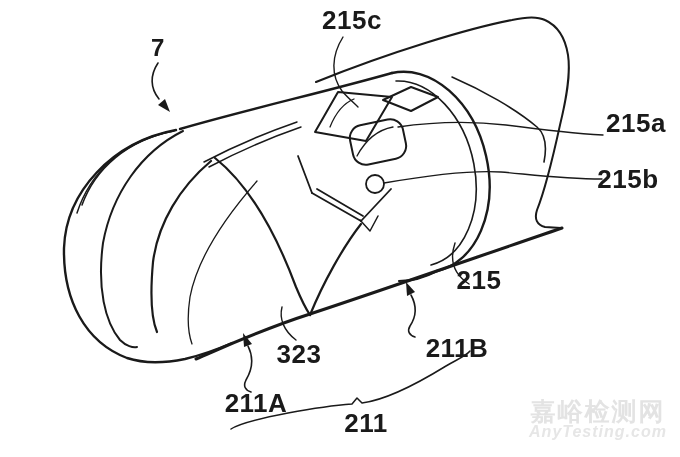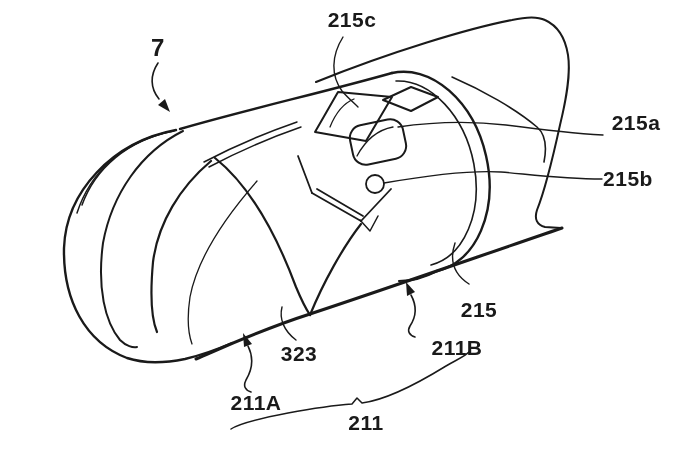--- a/index.html
+++ b/index.html
@@ -8,21 +8,21 @@
     width:680px;height:457px;
     background:#ffffff;
     overflow:hidden;
     font-family:"Liberation Sans", sans-serif;
   }
   #drawing{position:absolute;left:0;top:0;}
   .ref-label{
     position:absolute;
     transform:translate(-50%,-50%);
     font-weight:700;
-    font-size:21px;
+    font-size:26px;
     color:#1a1a1a;
     letter-spacing:0.5px;
     white-space:nowrap;
     user-select:none;
   }
   .ref-label.big{font-size:24px;}
   #watermark{
     position:absolute;
     left:524px;top:398px;
     width:148px;
@@ -112,20 +112,24 @@
       <polygon points="406,282 415,292 407,296" fill="#1a1a1a" stroke="none"></polygon>
     </g>
 
     <path stroke-width="1.5" d="M 231,429 C 240,423 262,418 288,413 C 315,408 338,405 352,404 L 357,398 L 362,403 C 386,400 420,382 446,366 C 456,360 466,356 470,351"></path>
   </svg>
 
   <div class="ref-label big" style="left:158px;top:48px;">7</div>
   <div class="ref-label" style="left:352px;top:20px;">215c</div>
   <div class="ref-label" style="left:636px;top:123px;">215a</div>
   <div class="ref-label" style="left:628px;top:179px;">215b</div>
-  <div class="ref-label" style="left:479px;top:310px;">215</div>
+  <div class="ref-label" style="left:479px;top:280px;">215</div>
   <div class="ref-label" style="left:299px;top:354px;">323</div>
   <div class="ref-label" style="left:256px;top:403px;">211A</div>
   <div class="ref-label" style="left:429px;top:348px;margin-left:28px;">211B</div>
   <div class="ref-label" style="left:366px;top:423px;">211</div>
 
+  <div id="watermark">
+    <div class="wm-cn">嘉峪检测网</div>
+    <div class="wm-en">AnyTesting.com</div>
+  </div>
 
 </div>
 
 </body></html>

